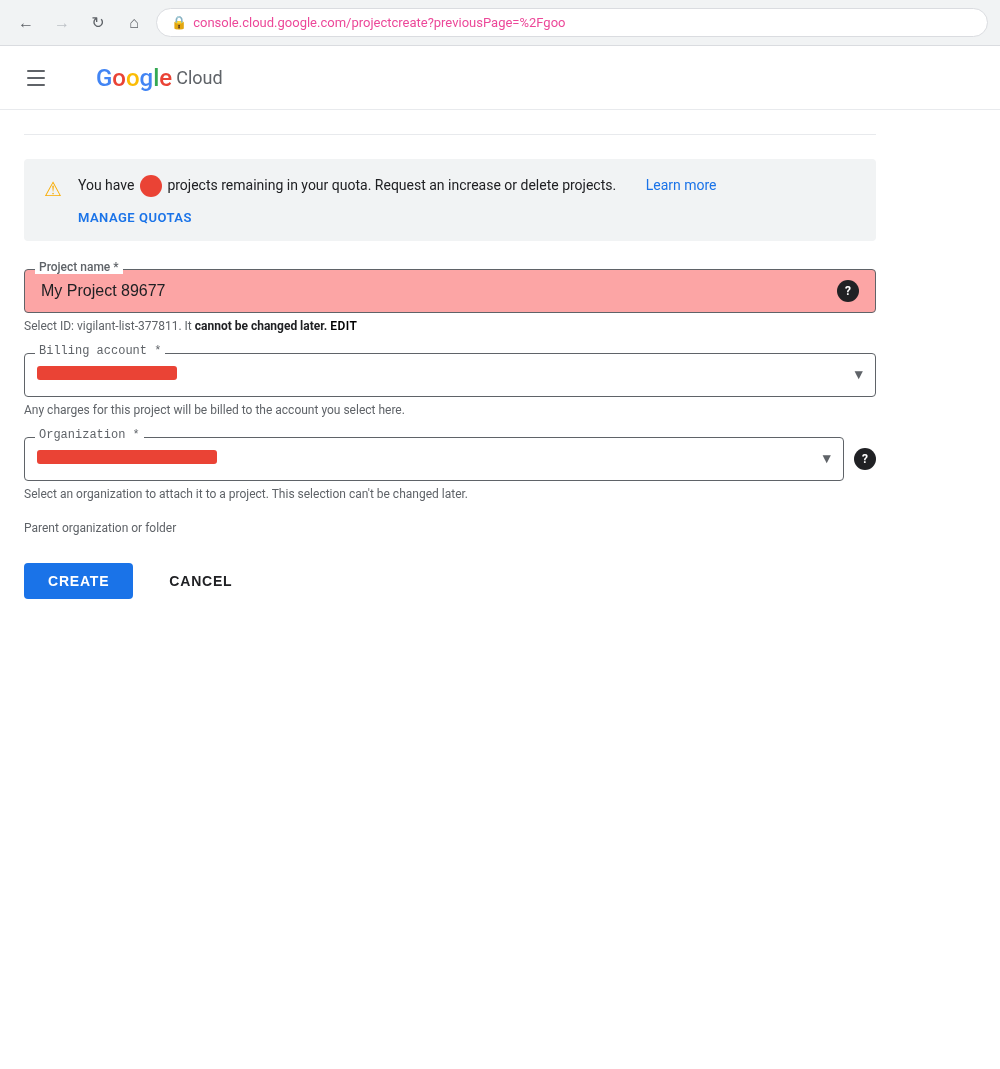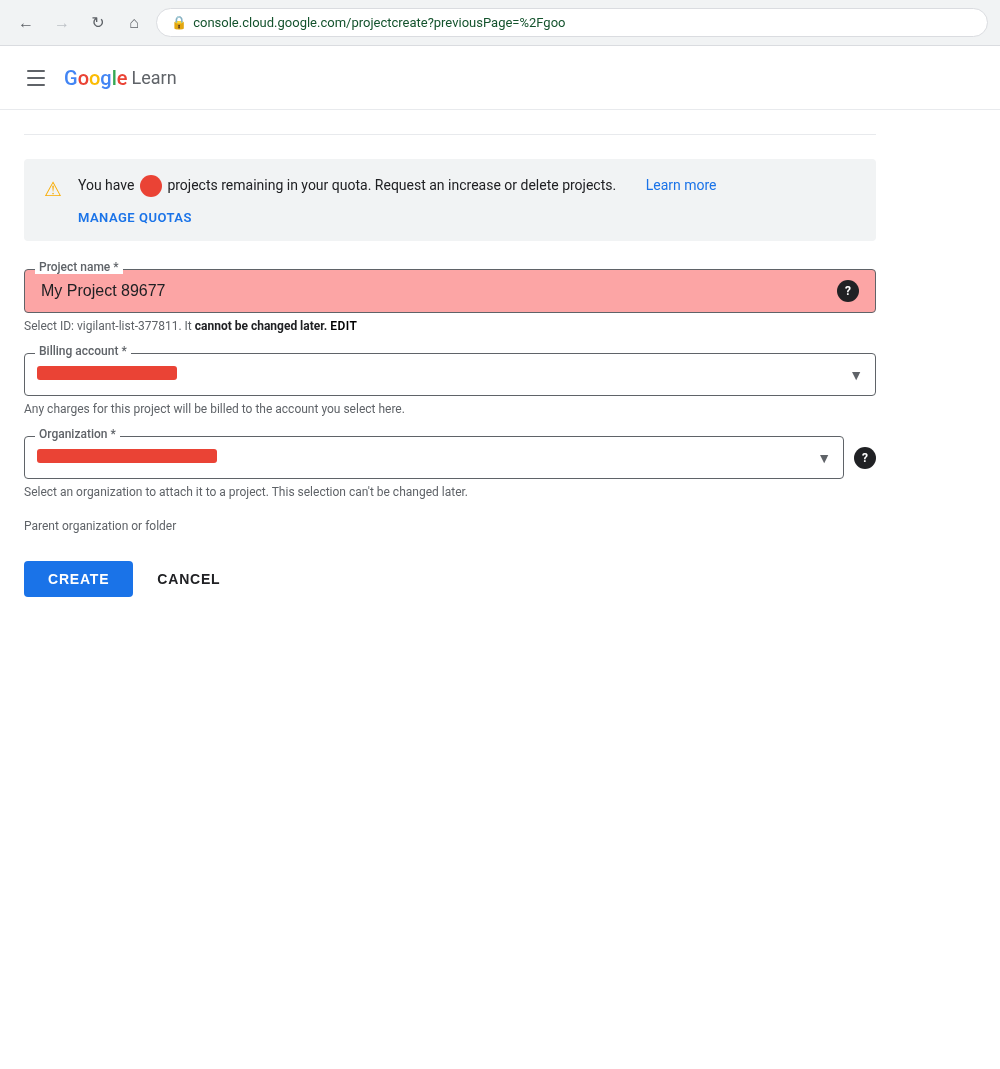--- a/index.html
+++ b/index.html
@@ -30,42 +30,42 @@
       border: 1px solid #dadce0;
       border-radius: 20px;
       padding: 6px 14px;
       display: flex;
       align-items: center;
       gap: 6px;
       font-size: 13px;
       color: #202124;
     }
     .address-bar .lock-icon { color: #5f6368; font-size: 13px; }
-    .address-bar .url-text { color: #14532d; text-align: right; }
+    .address-bar .url-text { color: #ec4899; text-align: right; }
 
     
     .app-header {
       display: flex;
       align-items: center;
       padding: 10px 16px;
       border-bottom: 1px solid #e8eaed;
       height: 64px;
     }
     .hamburger-btn {
       width: 40px; height: 40px;
       border: none; background: transparent;
       cursor: pointer;
       display: flex; align-items: center; justify-content: center;
       border-radius: 50%;
       margin-right: 8px;
     }
     .hamburger-icon { display: flex; flex-direction: column; gap: 5px; }
     .hamburger-icon span { width: 18px; height: 2px; background: #5f6368; border-radius: 1px; }
     .google-cloud-logo { display: flex; align-items: center; gap: 4px; font-size: 18px; font-weight: 400; }
-    .logo-google { font-size: 20px; font-weight: 500; }
+    .logo-google { font-size: 24px; font-weight: 500; margin-left: 32px; }
     .g-blue { color: #4285f4; }
     .g-red { color: #ea4335; }
     .g-yellow { color: #fbbc04; }
     .g-green { color: #34a853; }
     .logo-cloud { color: #5f6368; font-size: 18px; }
 
     
     .page-content {
       max-width: 900px;
       padding: 24px 24px;
@@ -168,20 +168,21 @@
       text-transform: uppercase;
       letter-spacing: 0.5px;
     }
 
     
     .dropdown-wrapper {
       position: relative;
       border: 1px solid #5f6368;
       border-radius: 4px;
       background: #fff;
+      font-family: Liberation Mono, monospace;
     }
     .dropdown-inner {
       display: flex;
       align-items: center;
       padding: 12px 12px;
       cursor: pointer;
     }
     .dropdown-value {
       flex: 1;
     }
@@ -225,21 +226,21 @@
     }
     .location-hint {
       font-size: 12px;
       color: #5f6368;
       margin-top: 6px;
     }
 
     
     .action-row {
       display: flex;
-      gap: 0;
+      gap: 12px;
       margin-top: 28px;
       align-items: center;
     }
     .btn-create {
       background: #1a73e8;
       color: #fff;
       border: none;
       border-radius: 4px;
       padding: 10px 24px;
       font-size: 14px;
@@ -305,21 +306,21 @@
     <div class="hamburger-icon">
       <span></span>
         <span></span>
         <span></span>
     </div>
   </button>
   <div class="google-cloud-logo">
     <span class="logo-google">
       <span class="g-blue">G</span><span class="g-red">o</span><span class="g-yellow">o</span><span class="g-blue">g</span><span class="g-green">l</span><span class="g-red">e</span>
     </span>
-    <span class="logo-cloud">Learn</span>
+    <span class="logo-cloud">Cloud</span>
   </div>
 </div>
 
 <div class="page-content">
 
   <div class="divider"></div>
 
   <div class="warning-banner">
     <span class="warning-icon">⚠</span>
     <div class="warning-content">

